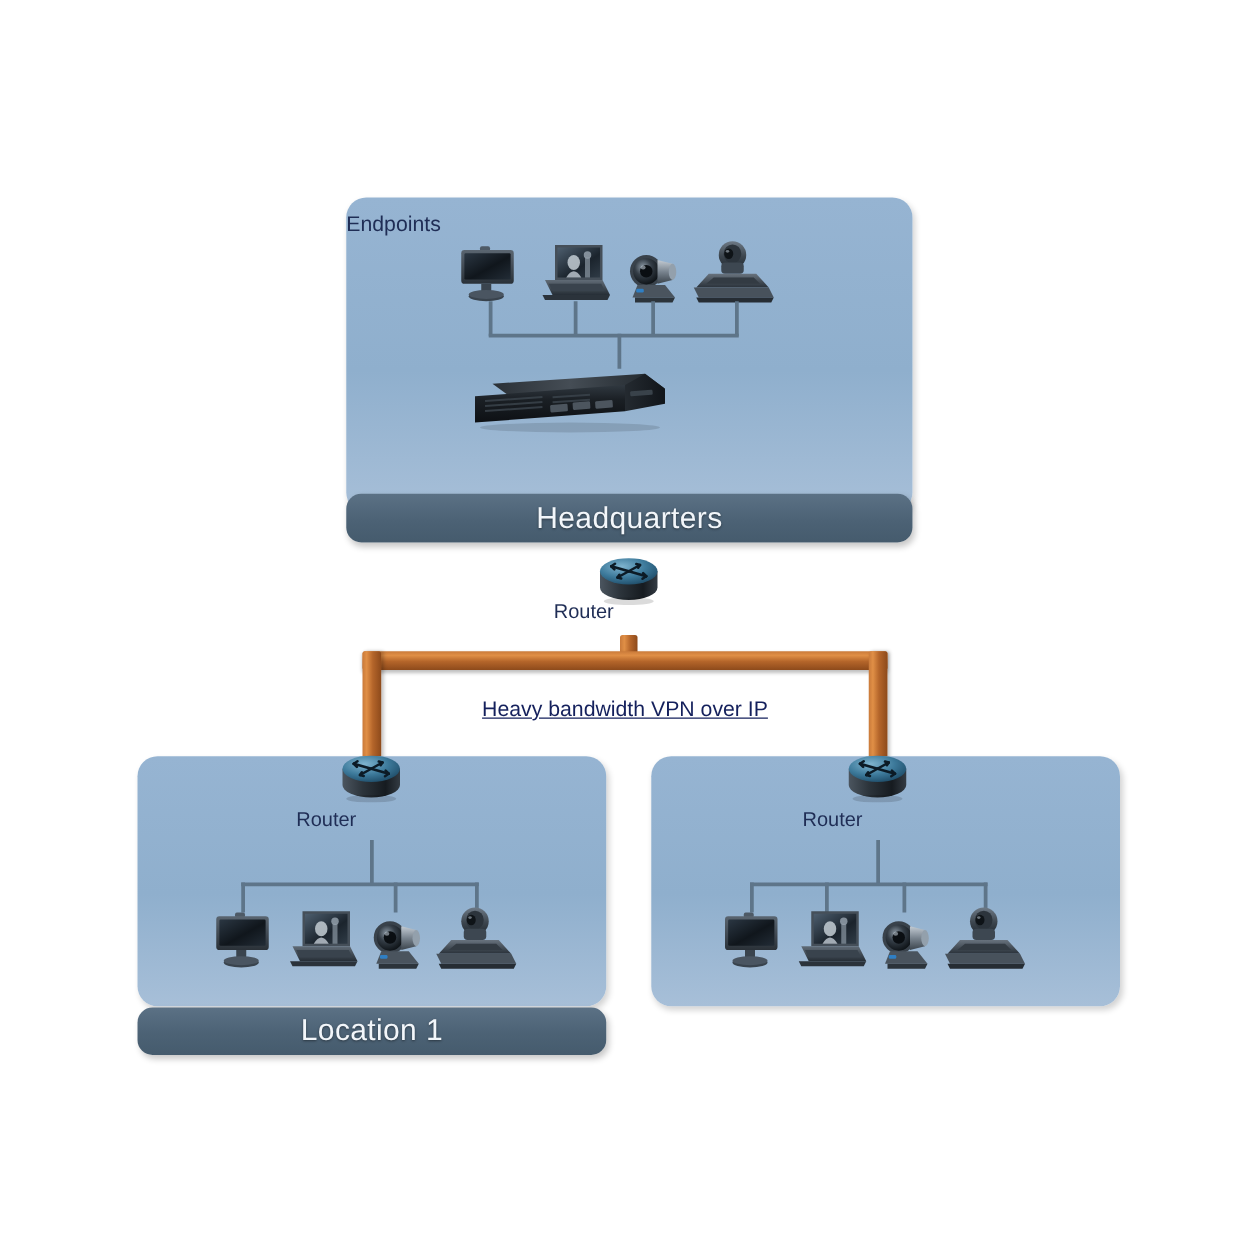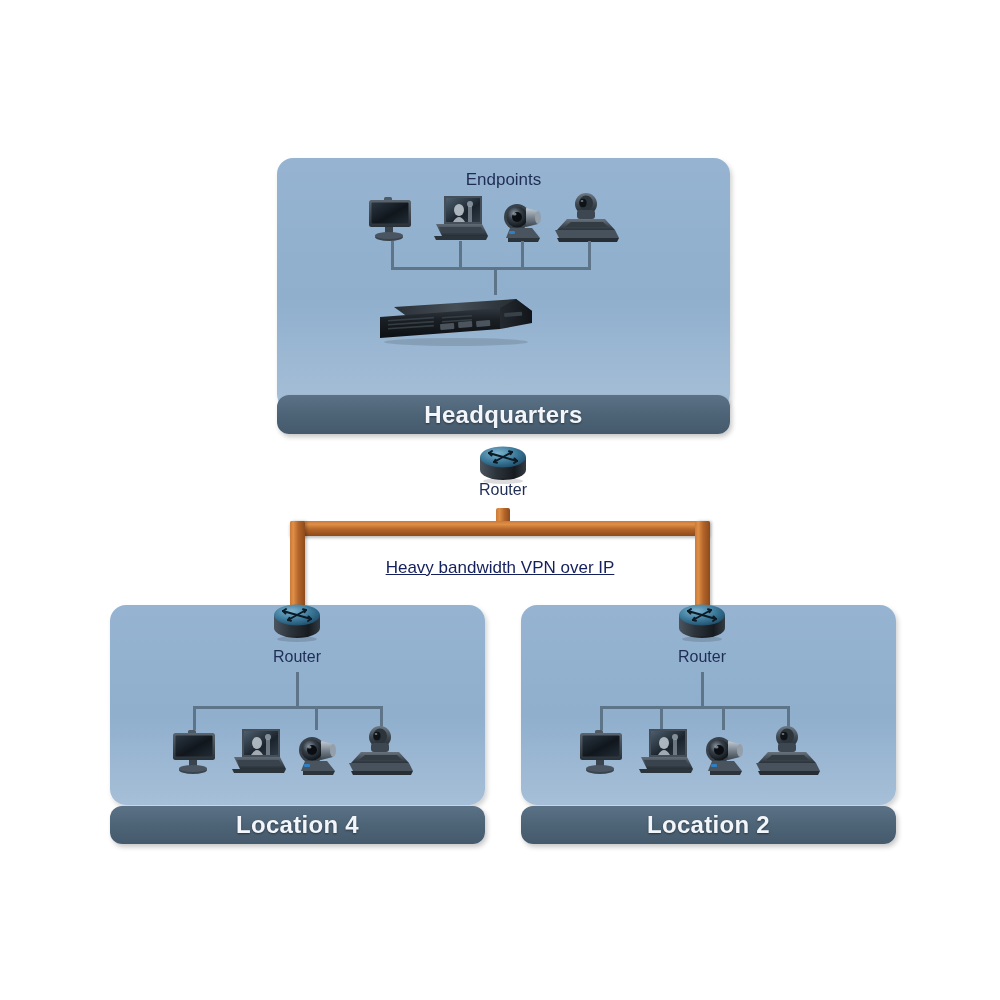--- a/index.html
+++ b/index.html
@@ -31,30 +31,29 @@
     display: flex;
     align-items: center;
     justify-content: center;
   }
   .site-footer-label {
     color: #f2f6fa;
     font-size: 24px;
     letter-spacing: 0.3px;
     text-shadow: 0 1px 2px rgba(0,0,0,0.45);
     white-space: nowrap;
-    font-weight: bold;
   }
 
   
   .caption {
     position: absolute;
     color: #1f2d55;
     font-size: 17px;
     white-space: nowrap;
-    text-align: center;
+    text-align: left;
   }
   .caption.small {
     font-size: 16px;
   }
   .vpn-caption {
     position: absolute;
     color: #14205c;
     font-size: 17px;
     white-space: nowrap;
     text-align: center;
@@ -406,21 +405,21 @@
       <ellipse cx="29" cy="9" rx="1.4" ry="1.1" fill="#aab5c0" opacity="0.6"></ellipse>
       <rect x="24" y="18" width="18" height="9" rx="3" fill="#3d4751"></rect>
       <path d="M14 27 L52 27 L62 38 L4 38 Z" fill="url(#ptzb1)"></path>
       <path d="M18 30 L50 30 L55 35 L12 35 Z" fill="#333b43"></path>
       <path d="M2 38 L62 38 L66 46 L6 46 Z" fill="#48525c"></path>
       <path d="M4 46 L66 46 L64 50 L6 50 Z" fill="#262d34"></path>
     </svg>
   </div>
 
   <div class="site-footer" style="left:110px; top:806px; width:375px; height:38px;">
-    <span class="site-footer-label">Location 4</span>
+    <span class="site-footer-label">Location 1</span>
   </div>
 
   <div class="site-box" style="left:521px; top:605px; width:375px; height:200px;"></div>
 
   <div class="router" style="left:676px; top:602px;">
     <svg width="52" height="40" viewBox="0 0 52 40">
       <defs>
         <linearGradient id="rtBody3" x1="0" y1="0" x2="1" y2="0">
           <stop offset="0%" stop-color="#4b555f"></stop>
             <stop offset="35%" stop-color="#2c343b"></stop>
@@ -507,17 +506,14 @@
       <ellipse cx="30" cy="11" rx="3.6" ry="4.2" fill="#0e1317"></ellipse>
       <ellipse cx="29" cy="9" rx="1.4" ry="1.1" fill="#aab5c0" opacity="0.6"></ellipse>
       <rect x="24" y="18" width="18" height="9" rx="3" fill="#3d4751"></rect>
       <path d="M14 27 L52 27 L62 38 L4 38 Z" fill="url(#ptzb1)"></path>
       <path d="M18 30 L50 30 L55 35 L12 35 Z" fill="#333b43"></path>
       <path d="M2 38 L62 38 L66 46 L6 46 Z" fill="#48525c"></path>
       <path d="M4 46 L66 46 L64 50 L6 50 Z" fill="#262d34"></path>
     </svg>
   </div>
 
-  <div class="site-footer" style="left:521px; top:806px; width:375px; height:38px;">
-    <span class="site-footer-label">Location 2</span>
-  </div>
 
 </div>
 
 </body></html>

